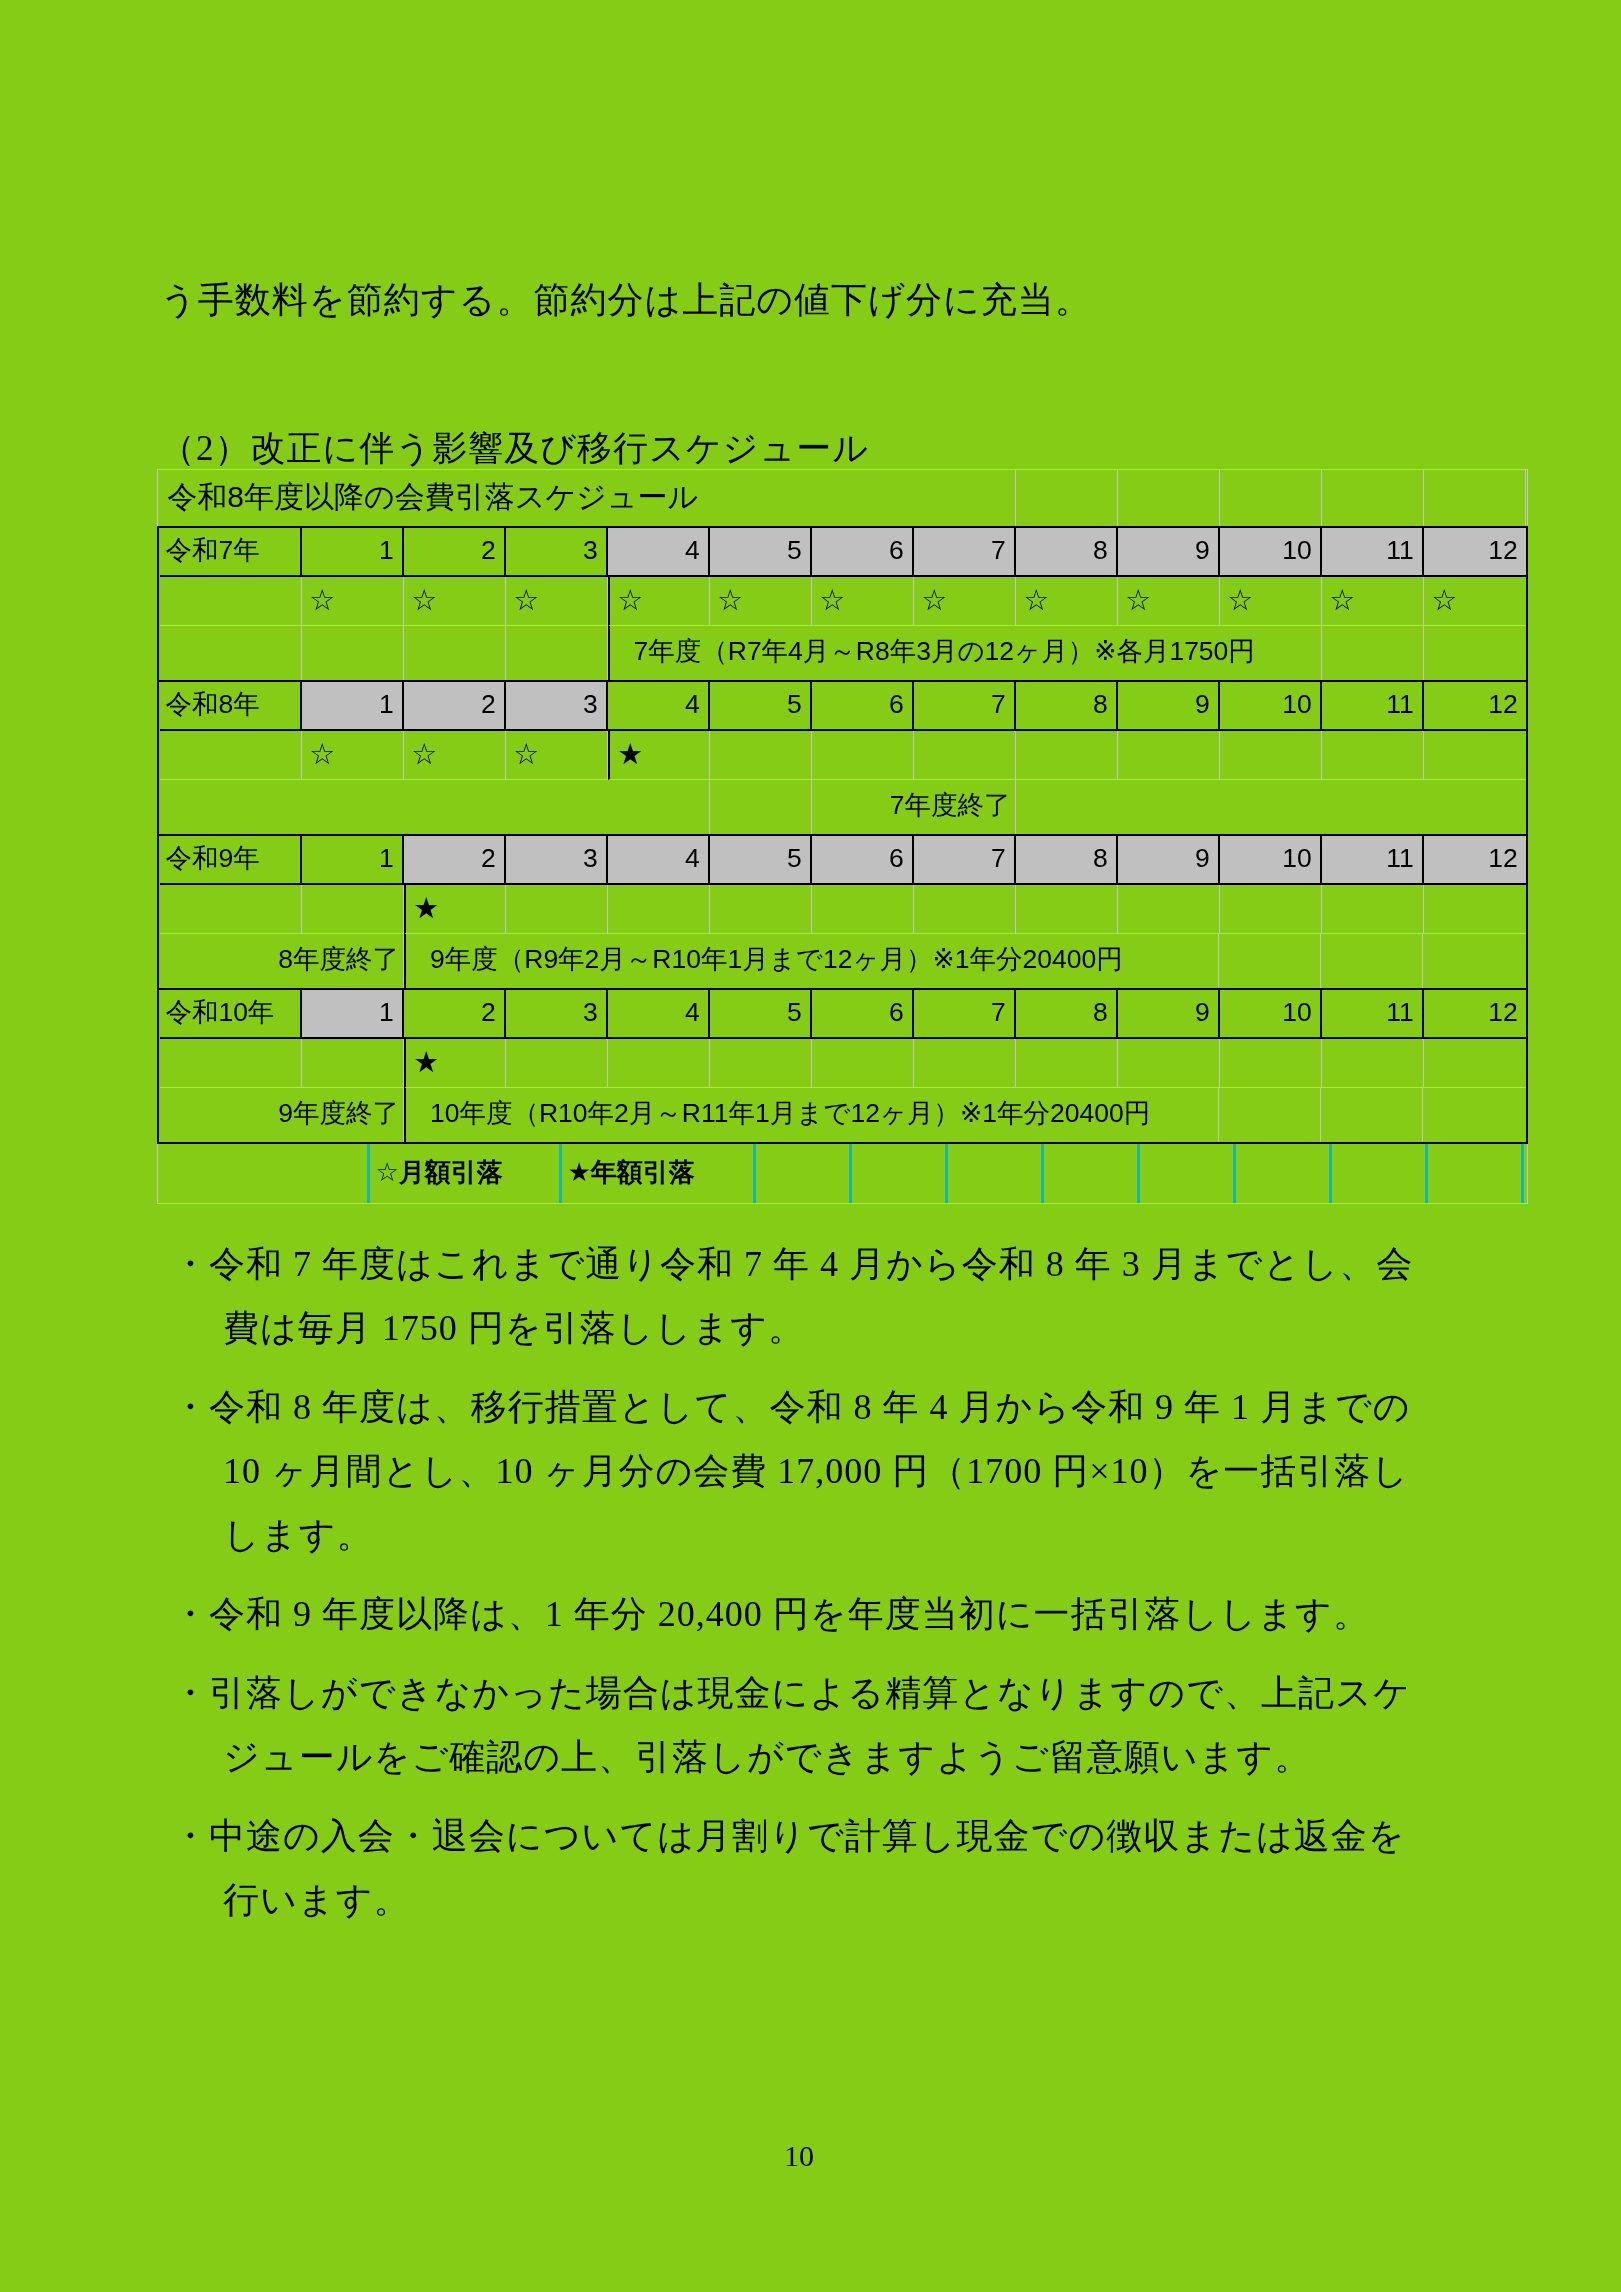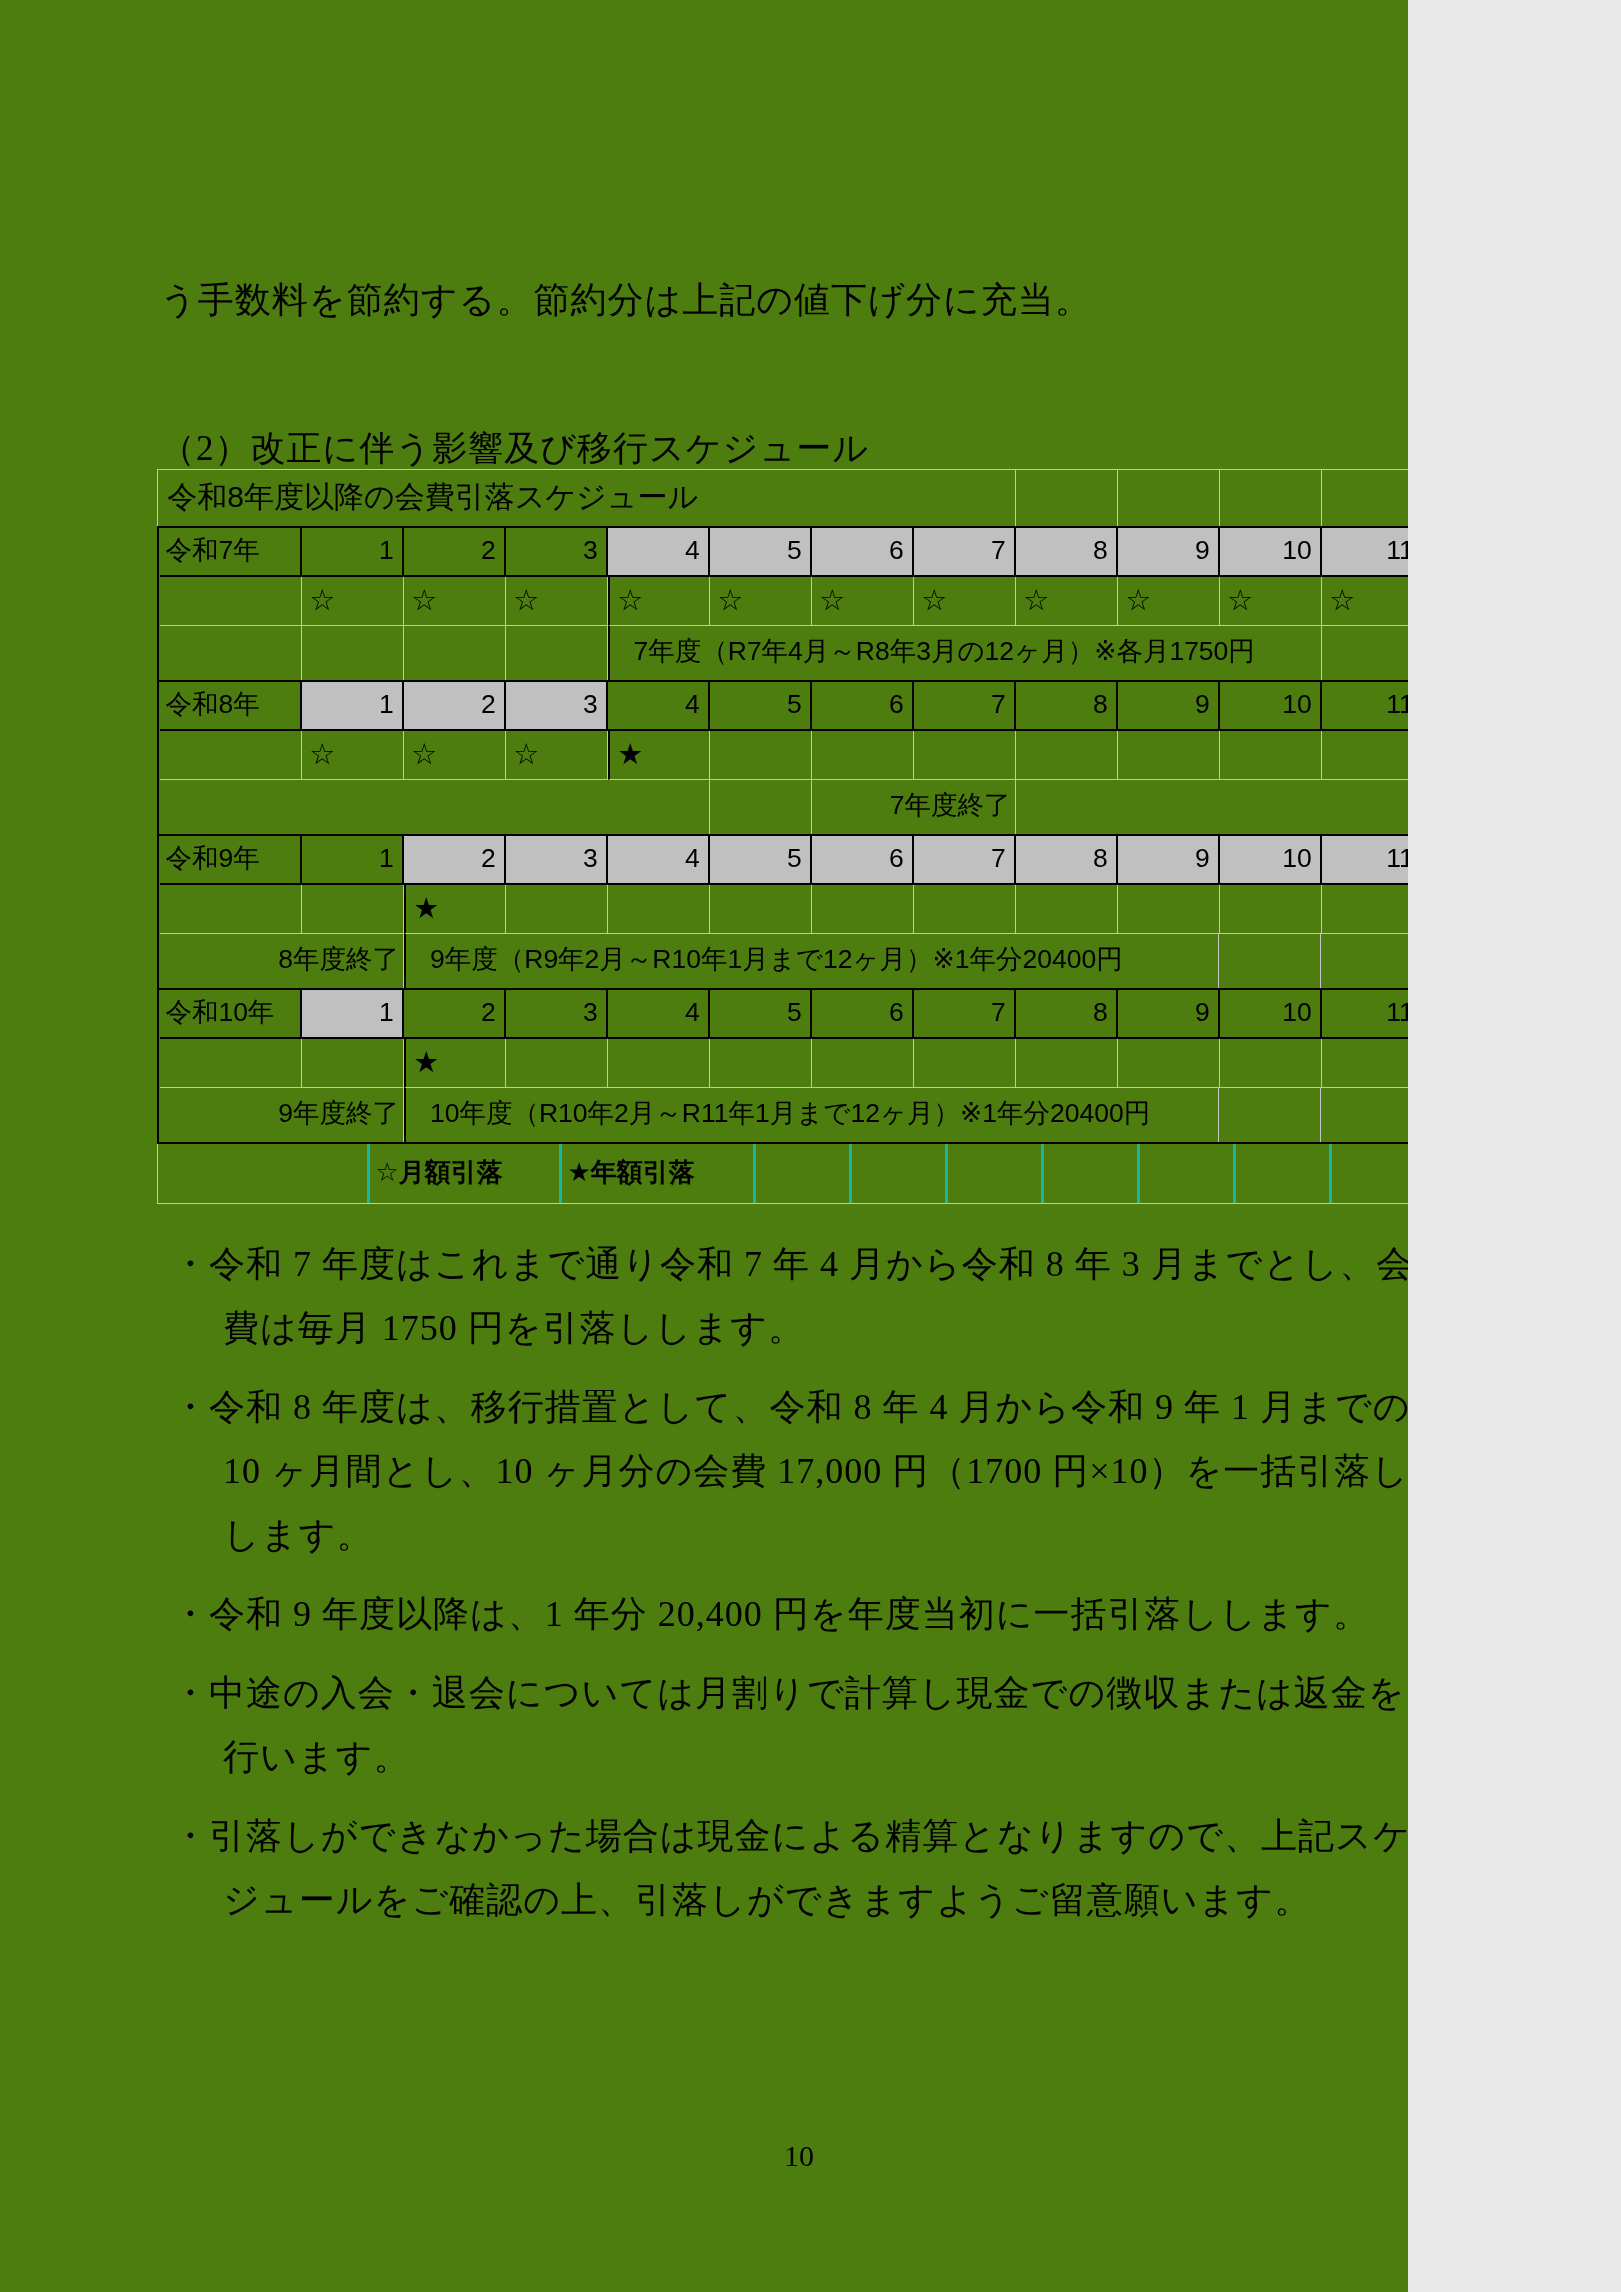--- a/index.html
+++ b/index.html
@@ -1,19 +1,19 @@
 <!DOCTYPE html>
 <html><head>
 <meta charset="utf-8">
 <style>
   html,body{margin:0;padding:0;background:#e8e8e8;}
   .page{
     position:relative;
-    width:1408px;height:2293px;
-    background:#4d7c0f;
+    width:1621px;height:2293px;
+    background:#84cc16;
     font-family:"Liberation Serif","DejaVu Serif",serif;
     color:#000;
     overflow:hidden;
   }
   .toptext{
     position:absolute;left:160px;top:276px;width:1294px;
     font-size:36px;line-height:49px;letter-spacing:1px;
   }
   .heading{
     position:absolute;left:160px;top:425px;width:1294px;
@@ -271,20 +271,20 @@
       <div class="cell lgx"></div>
       <div class="cell lgx"></div>
     </div>
 
   </div>
 
   <div class="bullets">
     <p class="bullet">・令和 7 年度はこれまで通り令和 7 年 4 月から令和 8 年 3 月までとし、会費は毎月 1750 円を引落しします。</p>
     <p class="bullet">・令和 8 年度は、移行措置として、令和 8 年 4 月から令和 9 年 1 月までの 10 ヶ月間とし、10 ヶ月分の会費 17,000 円（1700 円×10）を一括引落しします。</p>
     <p class="bullet">・令和 9 年度以降は、1 年分 20,400 円を年度当初に一括引落しします。</p>
+    <p class="bullet">・引落しができなかった場合は現金による精算となりますので、上記スケジュールをご確認の上、引落しができますようご留意願います。</p>
     <p class="bullet">・中途の入会・退会については月割りで計算し現金での徴収または返金を行います。</p>
-    <p class="bullet">・引落しができなかった場合は現金による精算となりますので、上記スケジュールをご確認の上、引落しができますようご留意願います。</p>
   </div>
 
   <div class="pageno">10</div>
 
 </div>
 
 
 </body></html>

